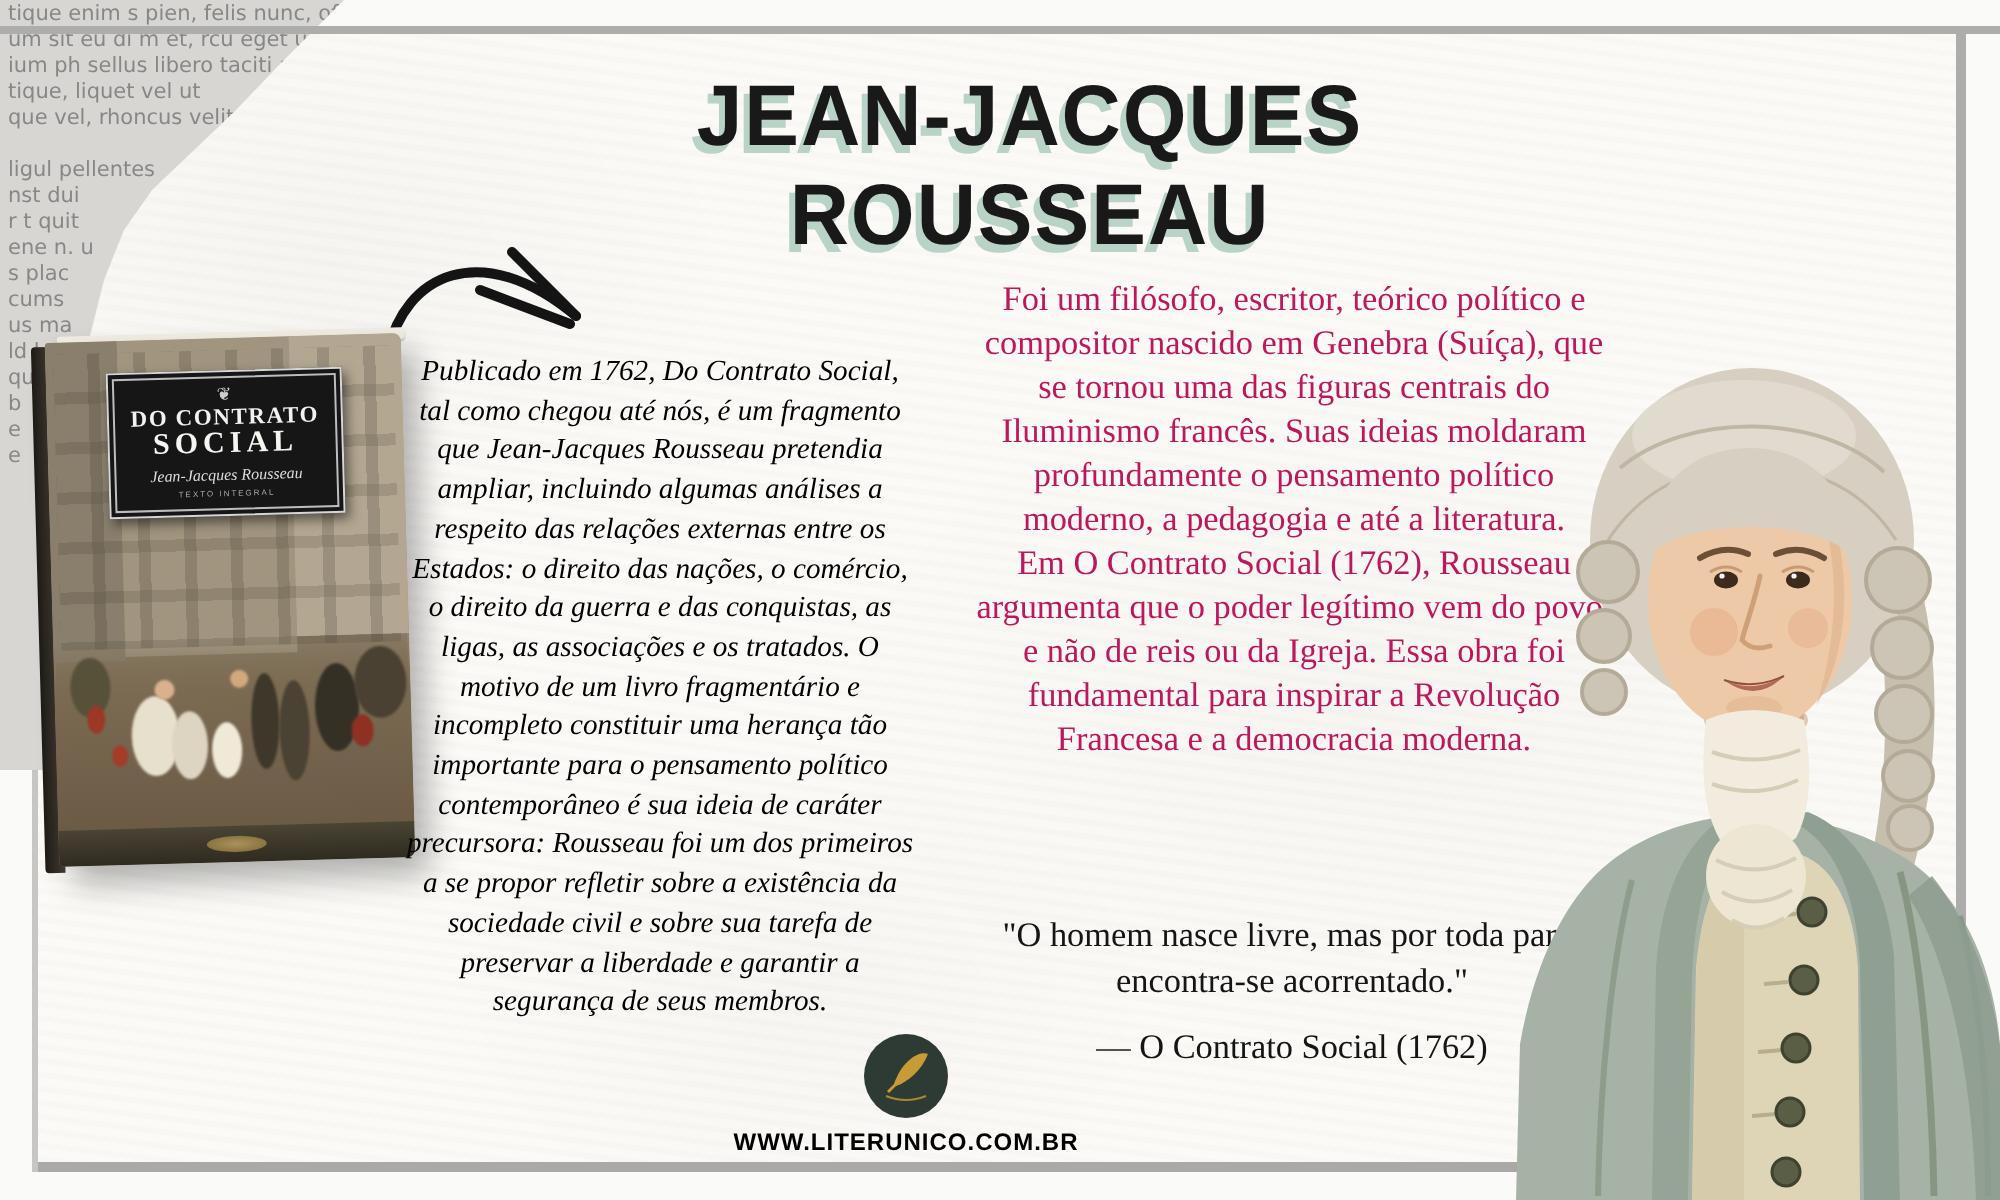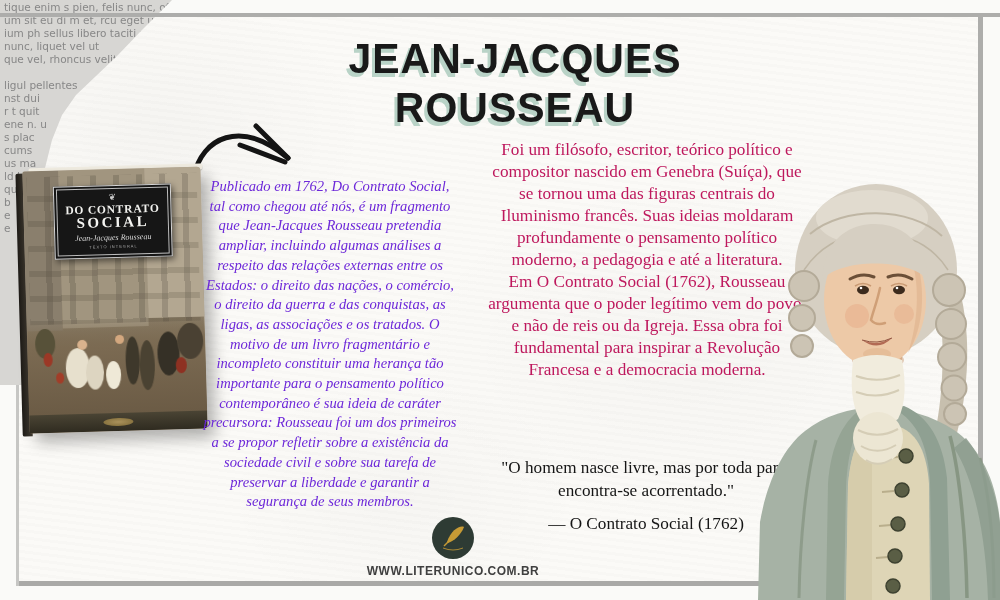--- a/index.html
+++ b/index.html
@@ -76,53 +76,53 @@
   .cv-flourish { color:#cdcdcd; font-size:9px; line-height:8px; }
   .cv-t1 { font-family:"Liberation Serif", serif; font-size:11.5px; font-weight:600; letter-spacing:.8px; color:#f1f1ee; margin-top:2px; }
   .cv-t2 { font-family:"Liberation Serif", serif; font-size:15px; font-weight:700; letter-spacing:2.5px; color:#f5f5f2; line-height:15px; }
   .cv-author { font-family:"Liberation Serif", serif; font-style:italic; font-size:8px; color:#dddddd; margin-top:3px; }
   .cv-edition { font-size:4px; letter-spacing:1px; color:#a8a8a8; margin-top:2px; text-transform:uppercase; }
 
   
   .book-desc {
     position:absolute; left:202px; top:177px; width:256px; z-index:4;
     font-family:"Liberation Serif", serif; font-style:italic;
-    font-size:14.6px; line-height:19.7px; color:#6d28d9; text-align:center;
+    font-size:14.6px; line-height:19.7px; color:#000000; text-align:center;
   }
   .bio { position:absolute; left:484px; top:139px; width:326px; z-index:4;
     font-family:"Liberation Serif", serif; font-size:17.2px; line-height:22px; color:#be185d; text-align:center; }
   .bio p { margin:0; }
   .quote { position:absolute; left:478px; top:456px; width:336px; z-index:4;
     font-family:"Liberation Serif", serif; font-size:17.2px; line-height:23px; color:#151515; text-align:center; }
   .quote .attr { margin-top:10px; }
 
   
   .footer { position:absolute; left:368px; top:516px; width:170px; z-index:4;
     display:flex; flex-direction:column; align-items:center; gap:4px; }
   .logo { width:44px; height:44px; }
-  .site { font-family:"Liberation Sans", sans-serif; font-size:12px; font-weight:bold; letter-spacing:.5px; color:#404040; }
+  .site { font-family:"Liberation Sans", sans-serif; font-size:12px; font-weight:bold; letter-spacing:.5px; color:#000000; }
 
   
   .portrait { position:absolute; left:758px; top:148px; width:242px; height:452px; z-index:6; }
 </style>
 </head>
 <body>
 
 <div class="canvas">
 
   <div class="paper"></div>
   <div class="frame-right"></div>
   <div class="frame-bottom"></div>
   <div class="frame-left"></div>
 
   <div class="newspaper">
     <div class="nl">tique enim s pien, felis nunc, of</div>
     <div class="nl">um sit eu di m et,  rcu eget u</div>
     <div class="nl">ium ph  sellus libero taciti an</div>
-    <div class="nl">nunc,   liquet vel ut</div>
+    <div class="nl">tique,   liquet vel ut</div>
     <div class="nl">que vel, rhoncus velit</div>
     <div class="nl"></div>
     <div class="nl">ligul  pellentes</div>
     <div class="nl">nst dui</div>
     <div class="nl">r t quit</div>
     <div class="nl">ene n. u</div>
     <div class="nl">s plac</div>
     <div class="nl">cums</div>
     <div class="nl">us ma</div>
     <div class="nl">ld l</div>

